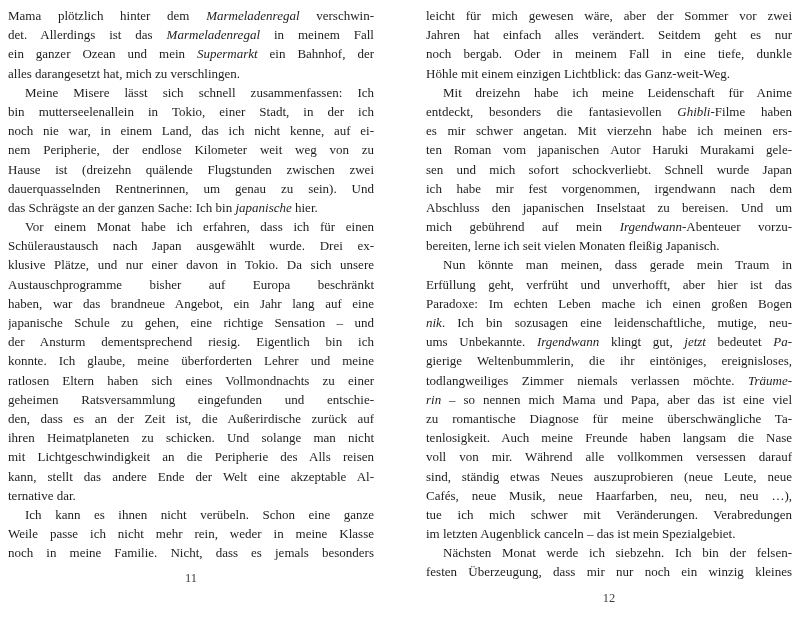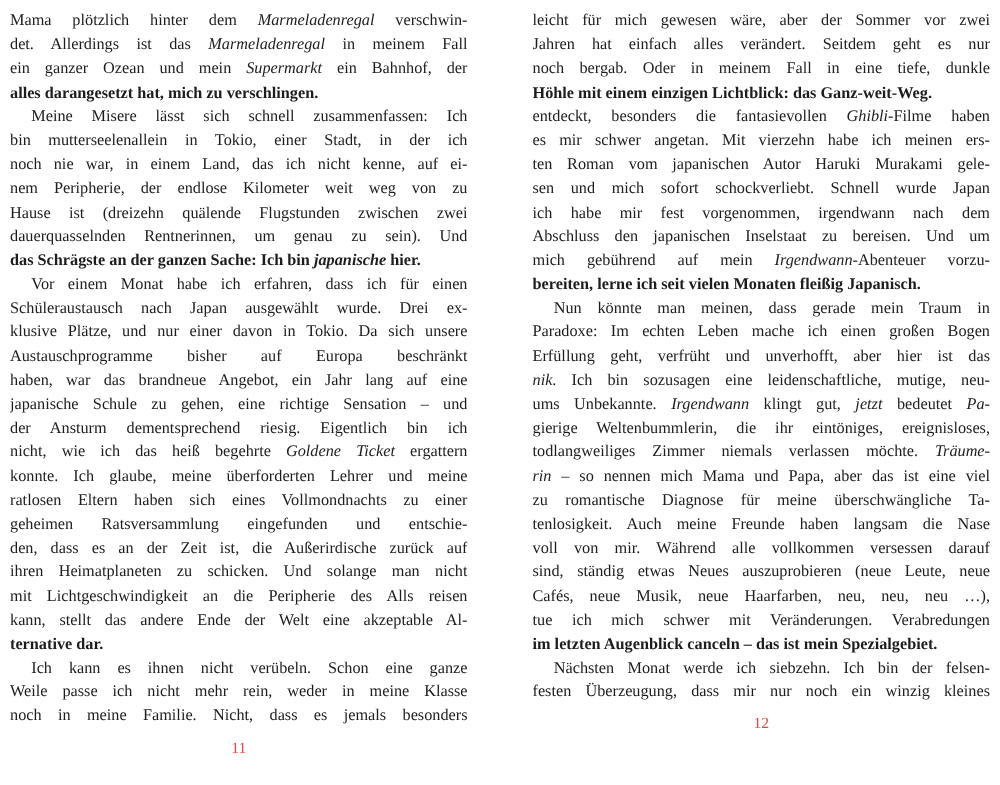--- a/index.html
+++ b/index.html
@@ -31,34 +31,33 @@
     width: 100%;
   }
   .line {
     text-align: justify;
     text-align-last: justify;
     height: 19.2px;
     overflow: hidden;
   }
   .line.end {
     text-align-last: left;
-    font-weight: bold;
   }
   .line.indent {
     text-indent: 17px;
     font-family: Liberation Serif, serif;
   }
   .textblock em {
     font-style: italic;
   }
   .page-number {
     text-align: center;
     font-size: 12.5px;
     margin-top: 9px;
-    color: #ef4444;
+    color: #404040;
   }
 </style>
 </head>
 <body>
 
 <div class="spread">
   <div class="page">
     <div class="textblock">
         <div class="line"><span>Mama plötzlich hinter dem </span><em>Marmeladenregal</em><span> verschwin-</span></div>
         <div class="line"><span>det. Allerdings ist das </span><em>Marmeladenregal</em><span> in meinem Fall</span></div>
@@ -71,52 +70,52 @@
         <div class="line"><span>Hause ist (dreizehn quälende Flugstunden zwischen zwei</span></div>
         <div class="line"><span>dauerquasselnden Rentnerinnen, um genau zu sein). Und</span></div>
         <div class="line end"><span>das Schrägste an der ganzen Sache: Ich bin </span><em>japanische</em><span> hier.</span></div>
         <div class="line indent"><span>Vor einem Monat habe ich erfahren, dass ich für einen</span></div>
         <div class="line"><span>Schüleraustausch nach Japan ausgewählt wurde. Drei ex-</span></div>
         <div class="line"><span>klusive Plätze, und nur einer davon in Tokio. Da sich unsere</span></div>
         <div class="line"><span>Austauschprogramme bisher auf Europa beschränkt</span></div>
         <div class="line"><span>haben, war das brandneue Angebot, ein Jahr lang auf eine</span></div>
         <div class="line"><span>japanische Schule zu gehen, eine richtige Sensation – und</span></div>
         <div class="line"><span>der Ansturm dementsprechend riesig. Eigentlich bin ich</span></div>
-        <div class="line"><span>nicht, wie ich das heiß begehrte </span><em>Goldene Ticket</em><span> ergattern</span></div>
         <div class="line"><span>konnte. Ich glaube, meine überforderten Lehrer und meine</span></div>
         <div class="line"><span>ratlosen Eltern haben sich eines Vollmondnachts zu einer</span></div>
         <div class="line"><span>geheimen Ratsversammlung eingefunden und entschie-</span></div>
         <div class="line"><span>den, dass es an der Zeit ist, die Außerirdische zurück auf</span></div>
         <div class="line"><span>ihren Heimatplaneten zu schicken. Und solange man nicht</span></div>
         <div class="line"><span>mit Lichtgeschwindigkeit an die Peripherie des Alls reisen</span></div>
         <div class="line"><span>kann, stellt das andere Ende der Welt eine akzeptable Al-</span></div>
         <div class="line end"><span>ternative dar.</span></div>
         <div class="line indent"><span>Ich kann es ihnen nicht verübeln. Schon eine ganze</span></div>
         <div class="line"><span>Weile passe ich nicht mehr rein, weder in meine Klasse</span></div>
         <div class="line"><span>noch in meine Familie. Nicht, dass es jemals besonders</span></div>
       </div>
     <div class="page-number">11</div>
   </div>
   <div class="page">
     <div class="textblock">
         <div class="line"><span>leicht für mich gewesen wäre, aber der Sommer vor zwei</span></div>
         <div class="line"><span>Jahren hat einfach alles verändert. Seitdem geht es nur</span></div>
         <div class="line"><span>noch bergab. Oder in meinem Fall in eine tiefe, dunkle</span></div>
         <div class="line end"><span>Höhle mit einem einzigen Lichtblick: das Ganz-weit-Weg.</span></div>
+        <div class="line indent"><span>Mit dreizehn habe ich meine Leidenschaft für Anime</span></div>
         <div class="line"><span>entdeckt, besonders die fantasievollen </span><em>Ghibli</em><span>-Filme haben</span></div>
         <div class="line"><span>es mir schwer angetan. Mit vierzehn habe ich meinen ers-</span></div>
         <div class="line"><span>ten Roman vom japanischen Autor Haruki Murakami gele-</span></div>
         <div class="line"><span>sen und mich sofort schockverliebt. Schnell wurde Japan</span></div>
         <div class="line"><span>ich habe mir fest vorgenommen, irgendwann nach dem</span></div>
         <div class="line"><span>Abschluss den japanischen Inselstaat zu bereisen. Und um</span></div>
         <div class="line"><span>mich gebührend auf mein </span><em>Irgendwann</em><span>-Abenteuer vorzu-</span></div>
         <div class="line end"><span>bereiten, lerne ich seit vielen Monaten fleißig Japanisch.</span></div>
         <div class="line indent"><span>Nun könnte man meinen, dass gerade mein Traum in</span></div>
+        <div class="line"><span>Erfüllung geht, verfrüht und unverhofft, aber hier ist das</span></div>
         <div class="line"><span>Paradoxe: Im echten Leben mache ich einen großen Bogen</span></div>
-        <div class="line"><span>Erfüllung geht, verfrüht und unverhofft, aber hier ist das</span></div>
         <div class="line"><em>nik</em><span>. Ich bin sozusagen eine leidenschaftliche, mutige, neu-</span></div>
         <div class="line"><span>ums Unbekannte. </span><em>Irgendwann</em><span> klingt gut, </span><em>jetzt</em><span> bedeutet </span><em>Pa-</em></div>
         <div class="line"><span>gierige Weltenbummlerin, die ihr eintöniges, ereignisloses,</span></div>
         <div class="line"><span>todlangweiliges Zimmer niemals verlassen möchte. </span><em>Träume-</em></div>
         <div class="line"><em>rin</em><span> – so nennen mich Mama und Papa, aber das ist eine viel</span></div>
         <div class="line"><span>zu romantische Diagnose für meine überschwängliche Ta-</span></div>
         <div class="line"><span>tenlosigkeit. Auch meine Freunde haben langsam die Nase</span></div>
         <div class="line"><span>voll von mir. Während alle vollkommen versessen darauf</span></div>
         <div class="line"><span>sind, ständig etwas Neues auszuprobieren (neue Leute, neue</span></div>
         <div class="line"><span>Cafés, neue Musik, neue Haarfarben, neu, neu, neu …),</span></div>

